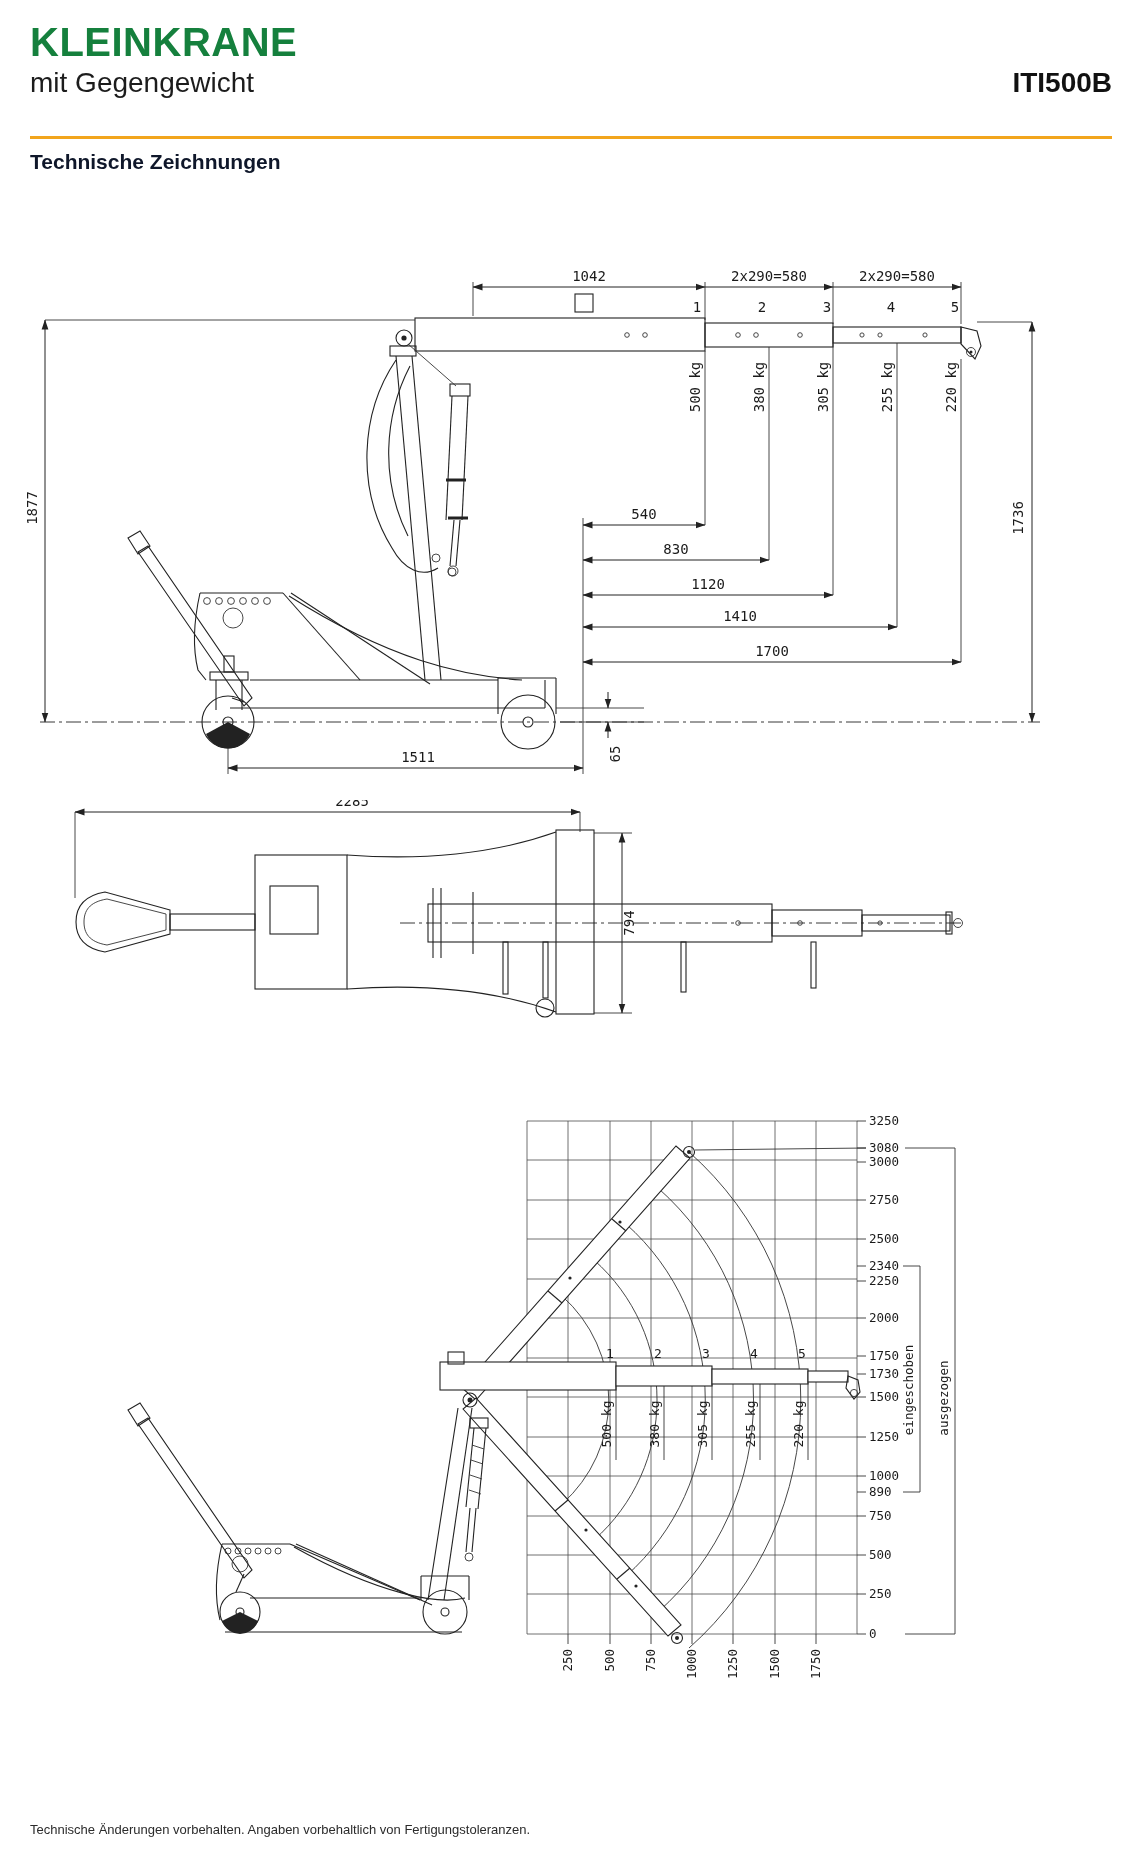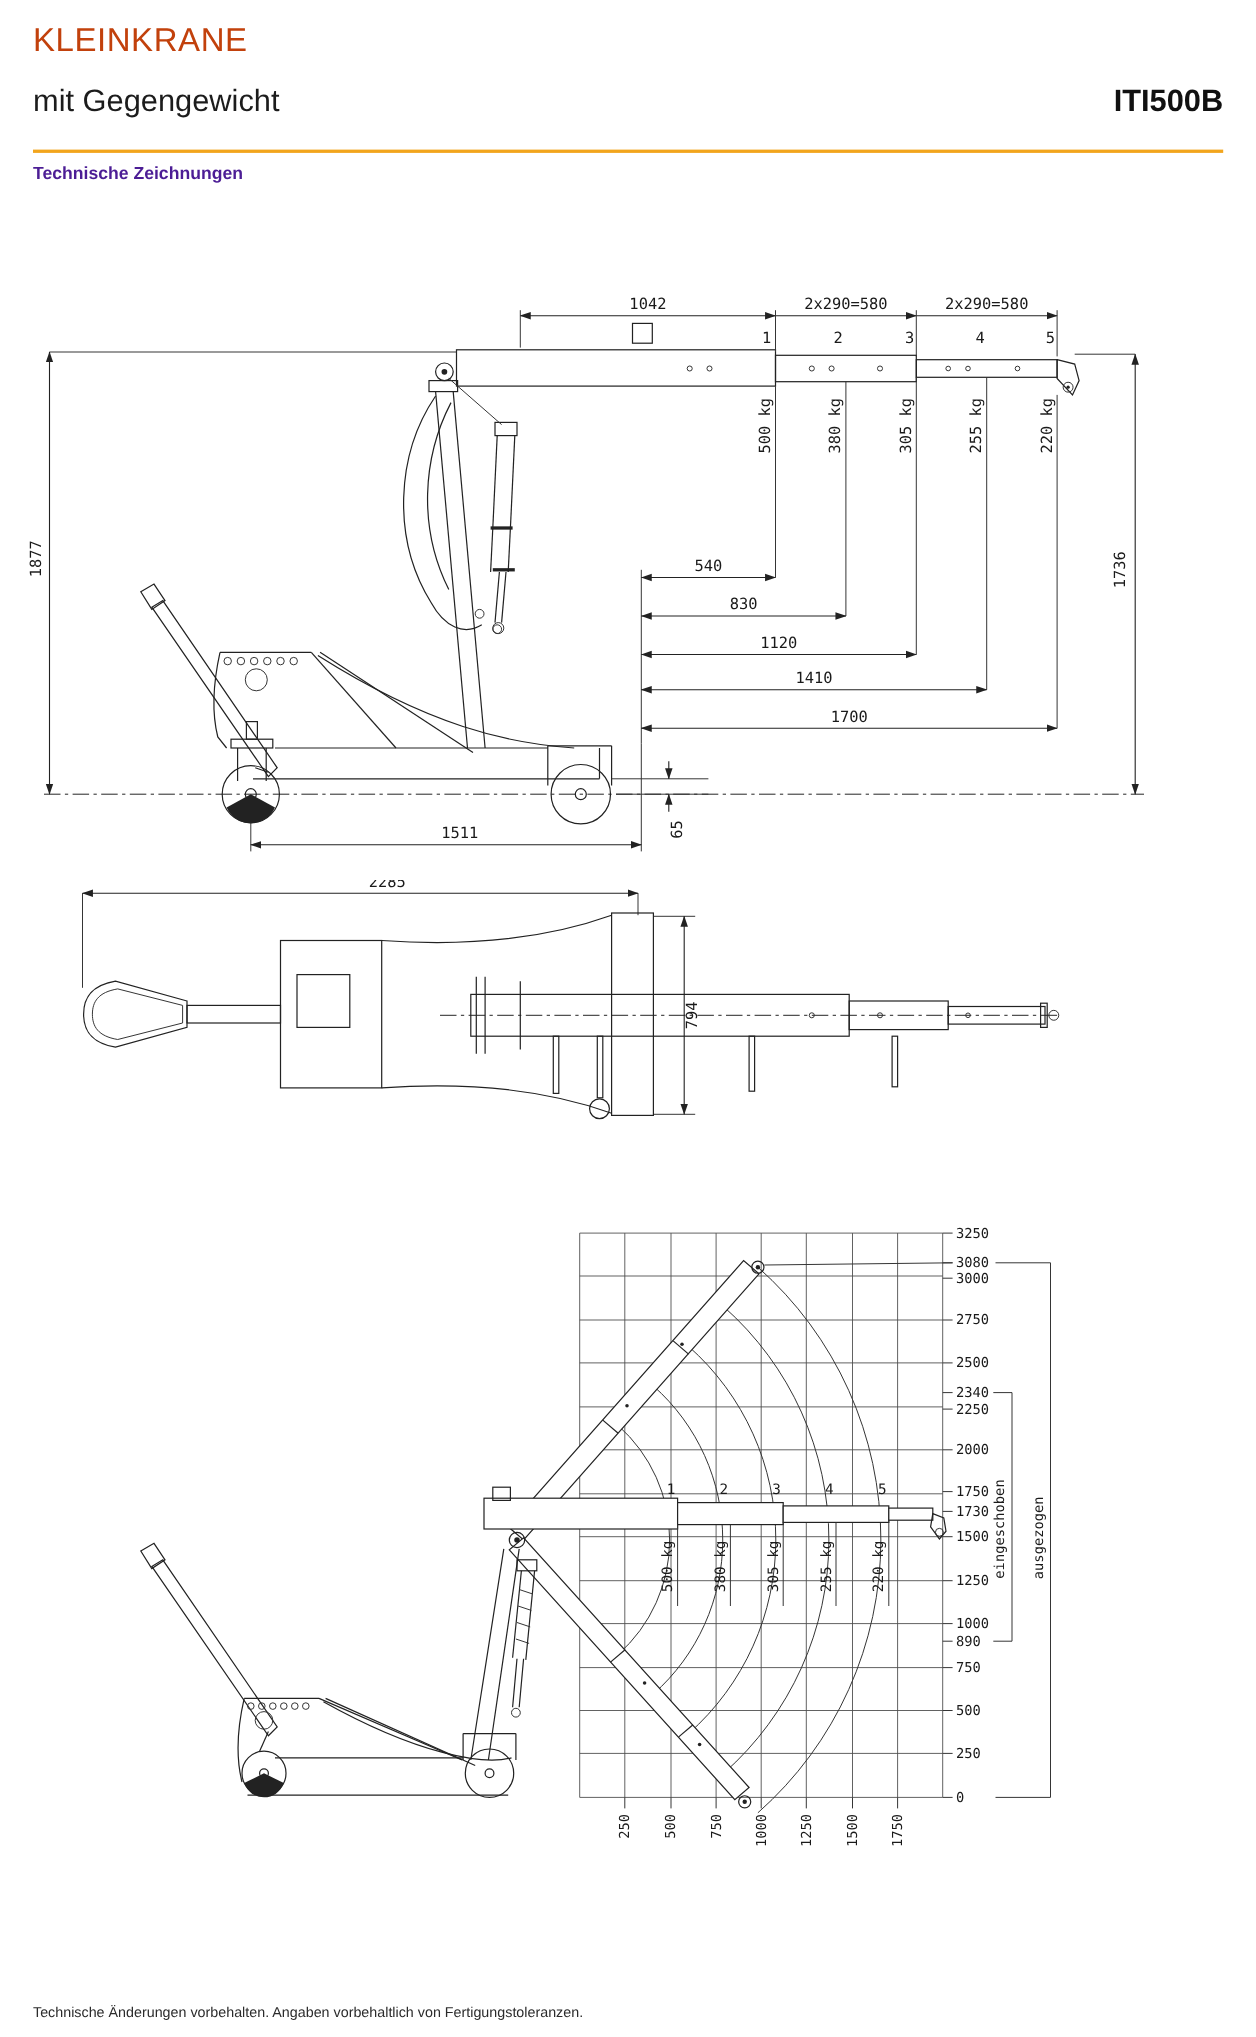--- a/index.html
+++ b/index.html
@@ -1,24 +1,24 @@
 <!DOCTYPE html>
 <html><head>
 <meta charset="utf-8">
 <style>
   html,body{margin:0;padding:0;background:#ffffff;}
   .page{position:relative;width:1142px;height:1852px;background:#fff;overflow:hidden;
         font-family:"Liberation Sans",sans-serif;color:#1a1a1a;}
   .hdr{position:absolute;left:30px;top:20px;right:30px;}
-  .brand{font-size:30px;font-weight:normal;color:#c2410c;letter-spacing:.5px;}
-  .subrow{display:flex;justify-content:space-between;margin-top:22px;}
+  .brand{font-size:40px;font-weight:bold;color:#15803d;letter-spacing:.5px;}
+  .subrow{display:flex;justify-content:space-between;margin-top:2px;}
   .subtitle{font-size:28px;color:#1c1c1c;}
   .model{font-size:28px;font-weight:bold;color:#111;}
   .rule{position:absolute;left:30px;right:30px;top:136px;height:3px;background:#F2A51D;}
-  .sect{position:absolute;left:30px;top:150px;font-size:16px;font-weight:bold;color:#4c1d95;}
+  .sect{position:absolute;left:30px;top:150px;font-size:21px;font-weight:bold;color:#0f172a;}
   .ftr{position:absolute;left:30px;top:1822px;font-size:13px;color:#2b2b2b;}
   svg{position:absolute;left:0;}
   svg text{font-family:"DejaVu Sans Mono",monospace;fill:#1a1a1a;}
   .t14{font-size:14px;} .t13{font-size:13px;} .t12{font-size:12.5px;}
   .ln{stroke:#222;stroke-width:1.1;fill:none;}
   .thin{stroke:#333;stroke-width:.9;fill:none;}
   .dim{stroke:#222;stroke-width:1;fill:none;}
   .grid{stroke:#4c4c4c;stroke-width:.8;fill:none;}
   .cl{stroke:#222;stroke-width:.9;fill:none;stroke-dasharray:15 4 3 4;}
   .fillw{fill:#fff;stroke:#222;stroke-width:1.1;}

